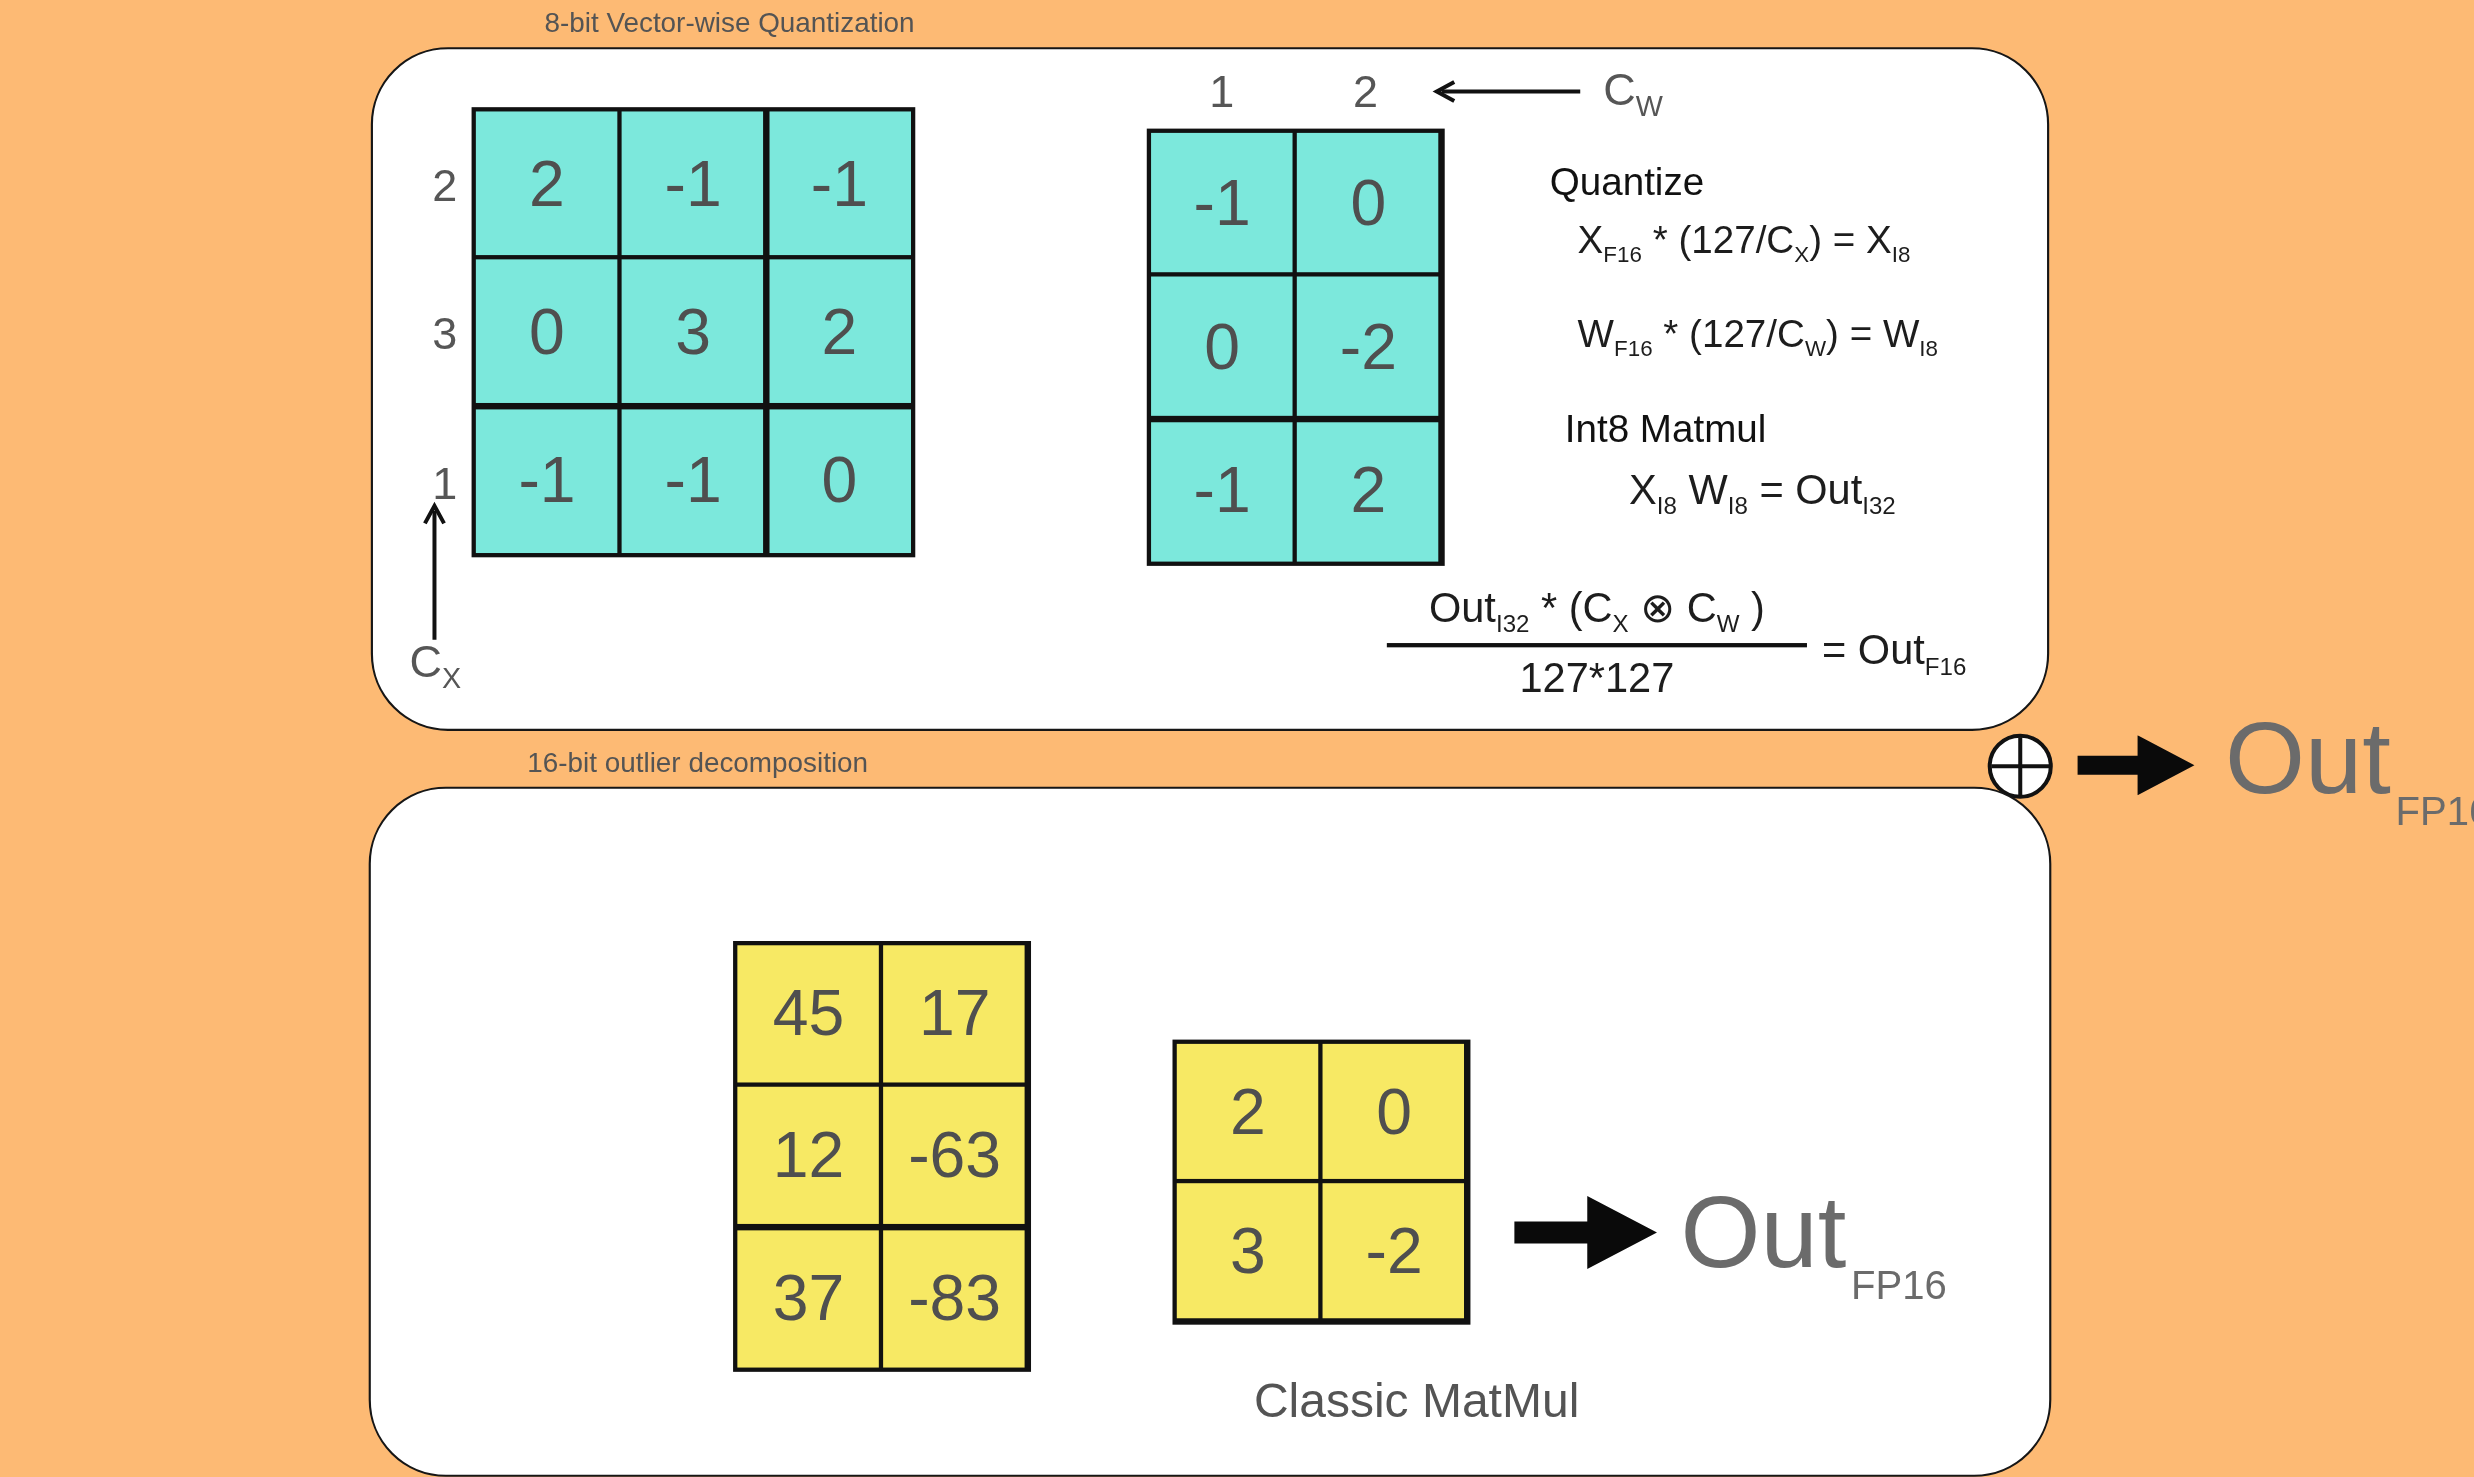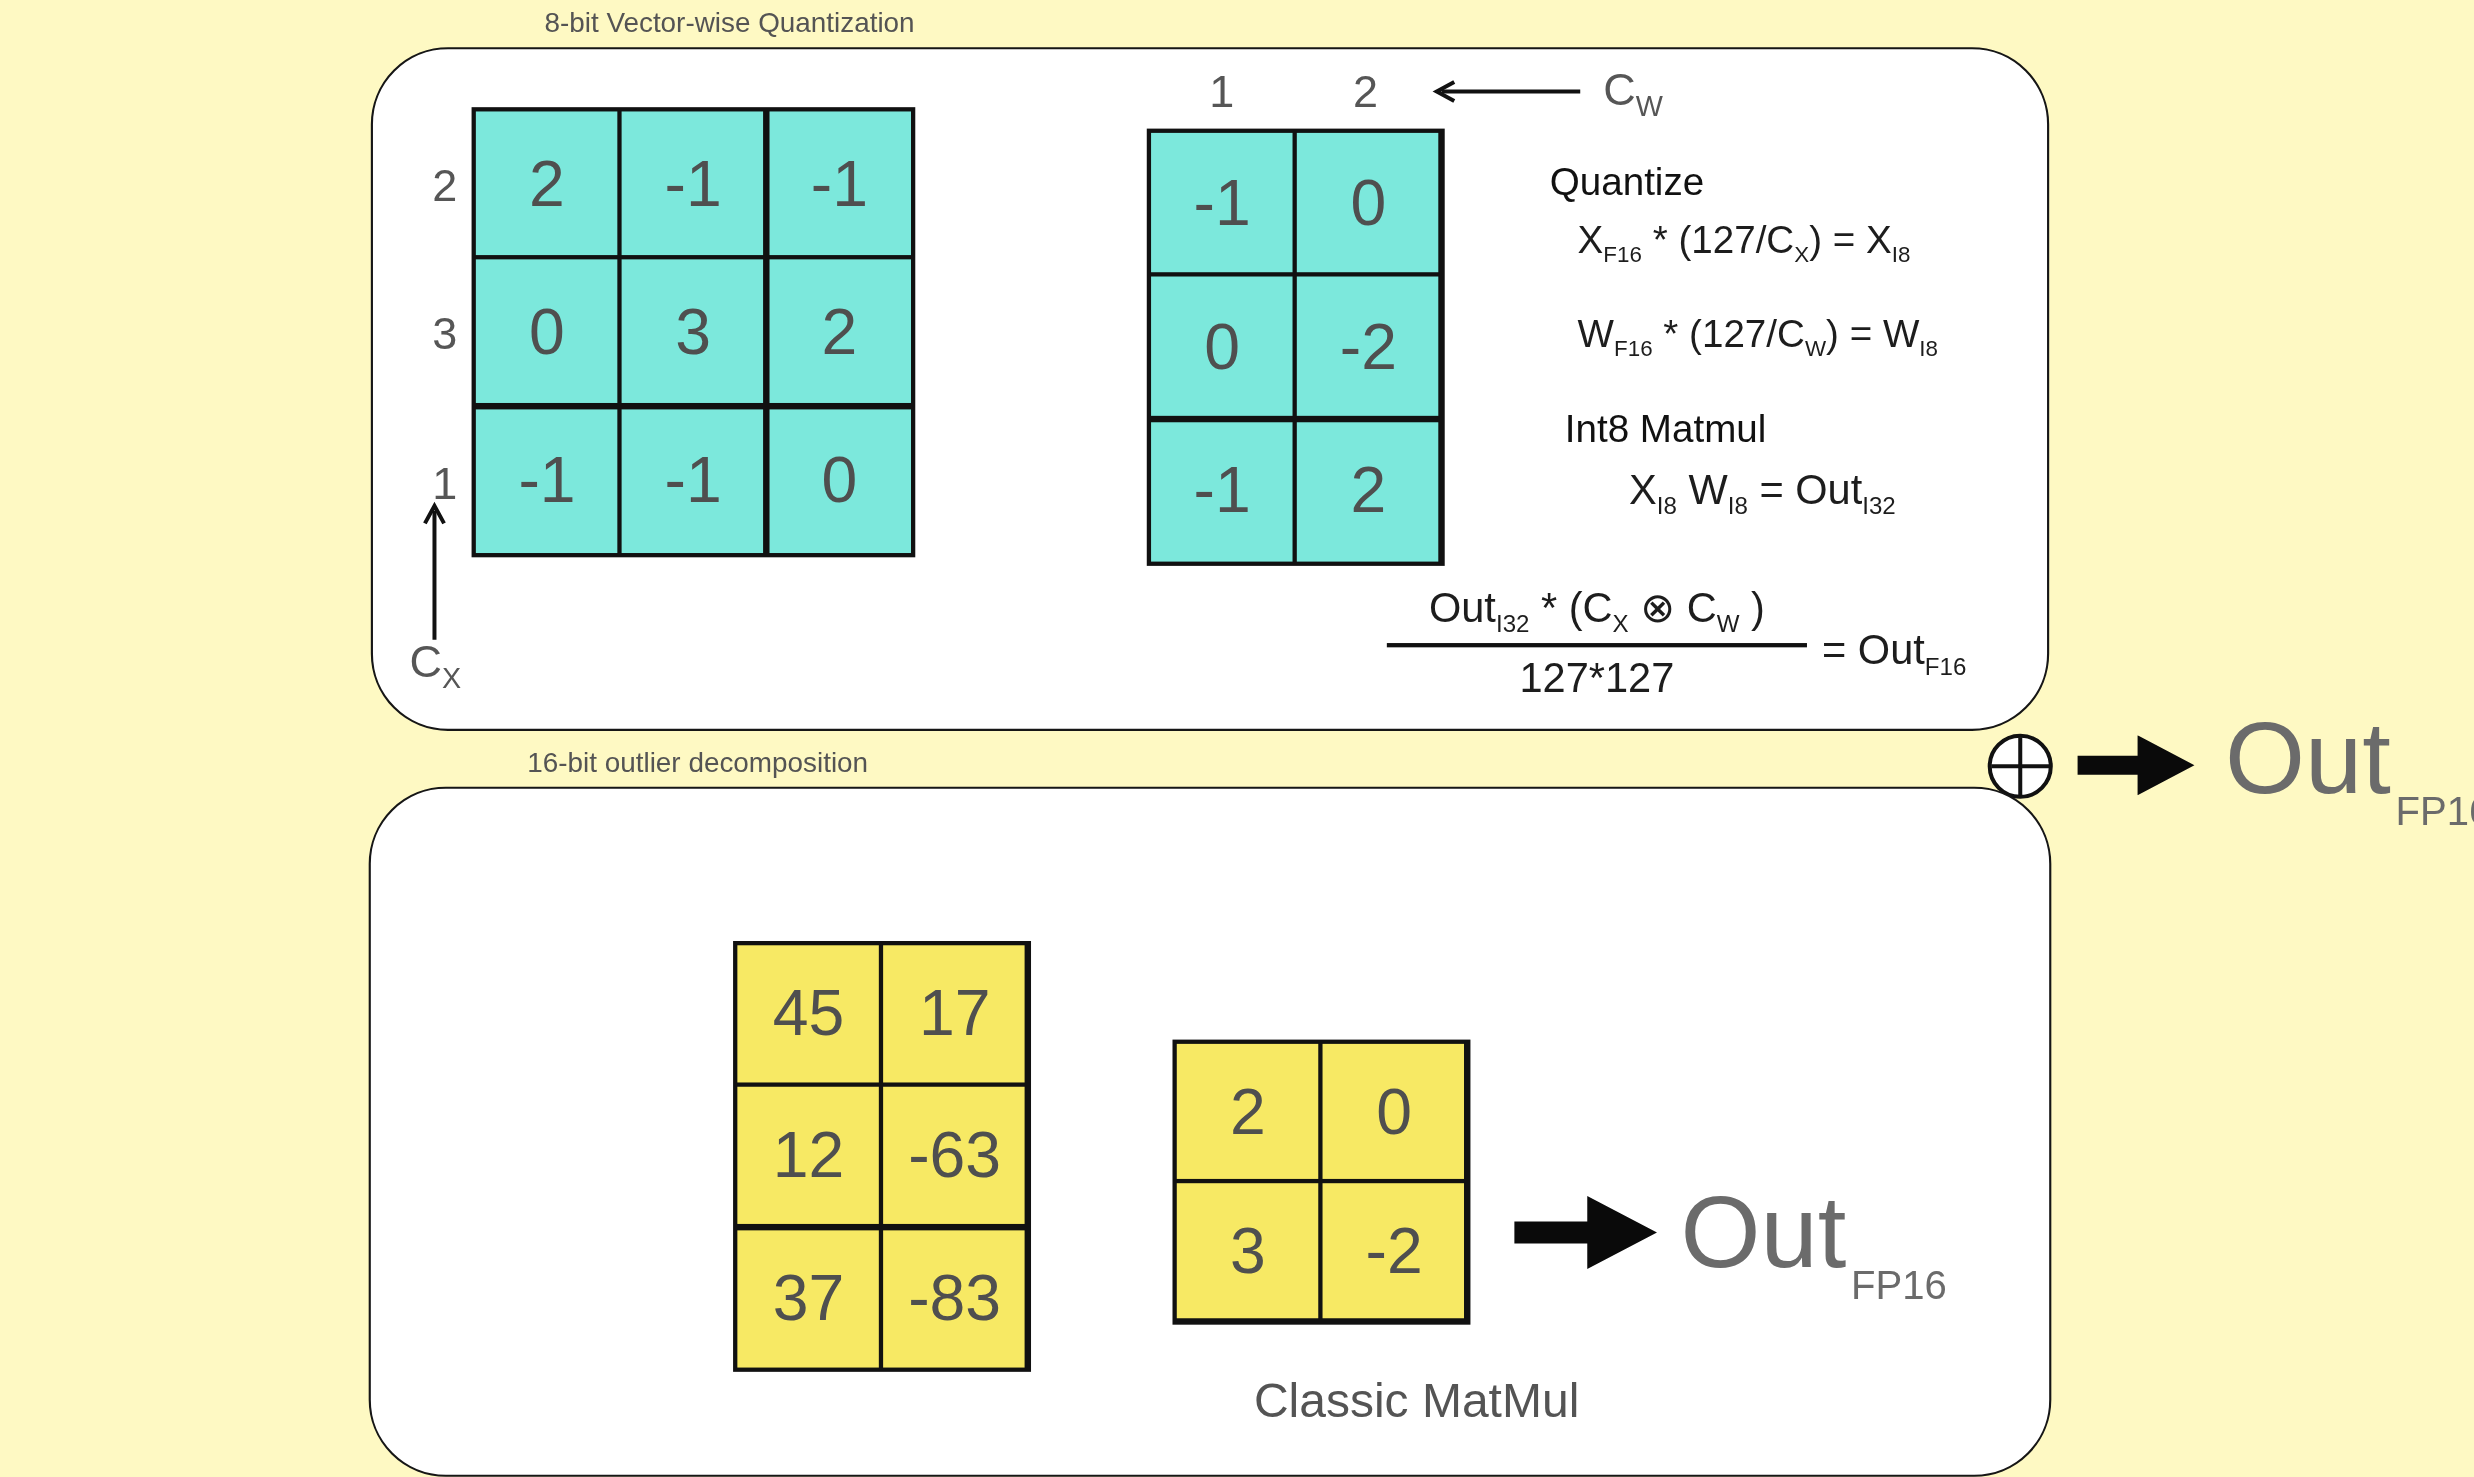--- a/index.html
+++ b/index.html
@@ -1,17 +1,17 @@
 <!DOCTYPE html>
 <html style="font-size:12px"><head>
 <meta charset="utf-8">
 <title>LLM.int8 Quantization Diagram</title>
 <style>
   html,body{margin:0;padding:0;background:#ffffff;}
-  .viewport{position:relative;width:2475px;height:1477px;overflow:hidden;background:#fef9c3;}
+  .viewport{position:relative;width:2475px;height:1477px;overflow:hidden;background:#fdba74;}
   .stage{
     position:absolute;left:0;top:0;width:1154px;height:689px;
     transform:scale(2.1435);transform-origin:0 0;
     font-family:"Liberation Sans", sans-serif;
   }
   .box{position:absolute;border:1.9px solid #161616;border-radius:36px;background:#ffffff;}
   .box-title{position:absolute;font-size:13px;color:#545454;white-space:nowrap;}
   .matrix{position:absolute;display:grid;gap:2.2px;padding:2.2px;background:#111111;}
   .cell{display:flex;align-items:center;justify-content:center;font-size:30px;color:#4f4f4f;}
   .cyan .cell{background:#7CE8DC;}

